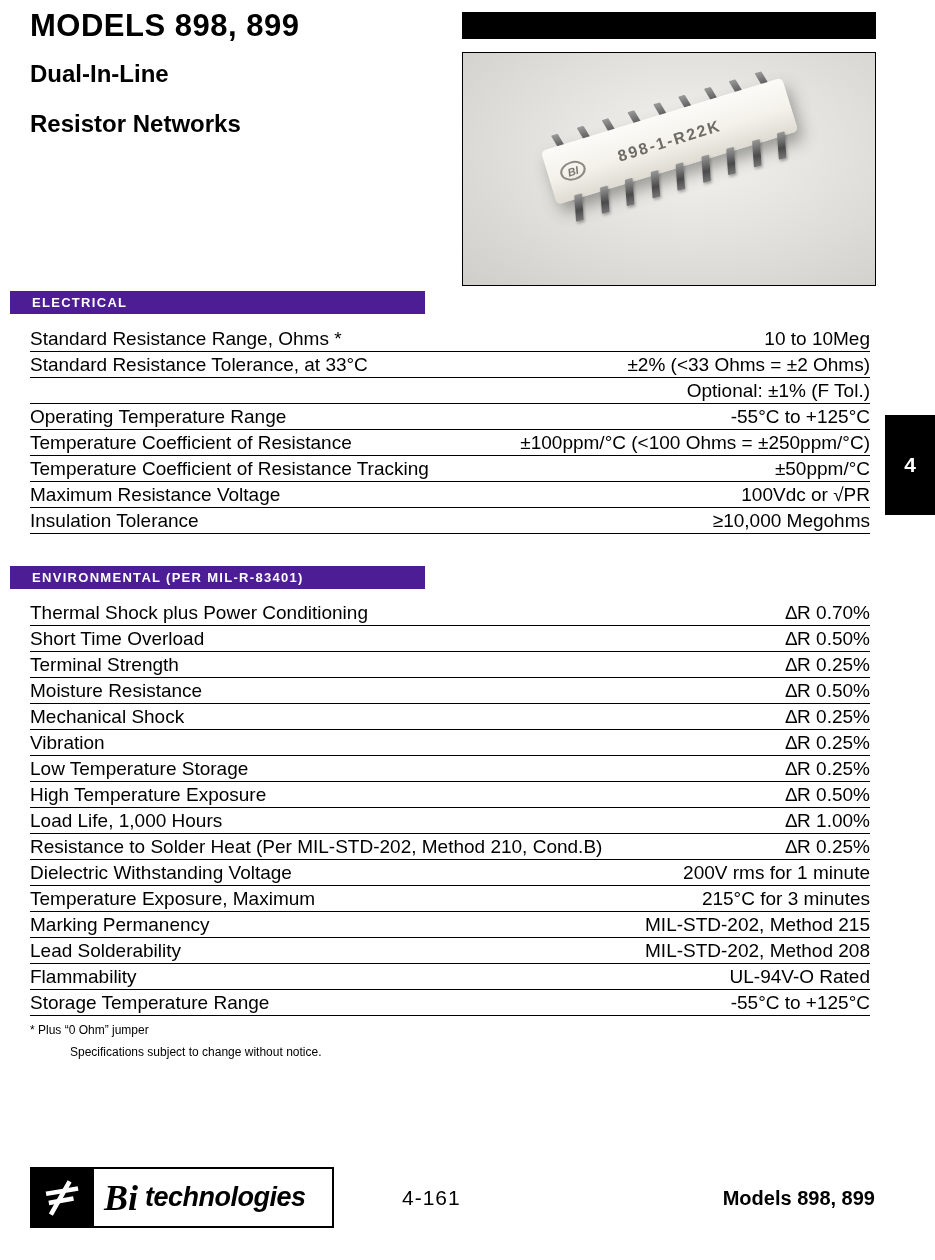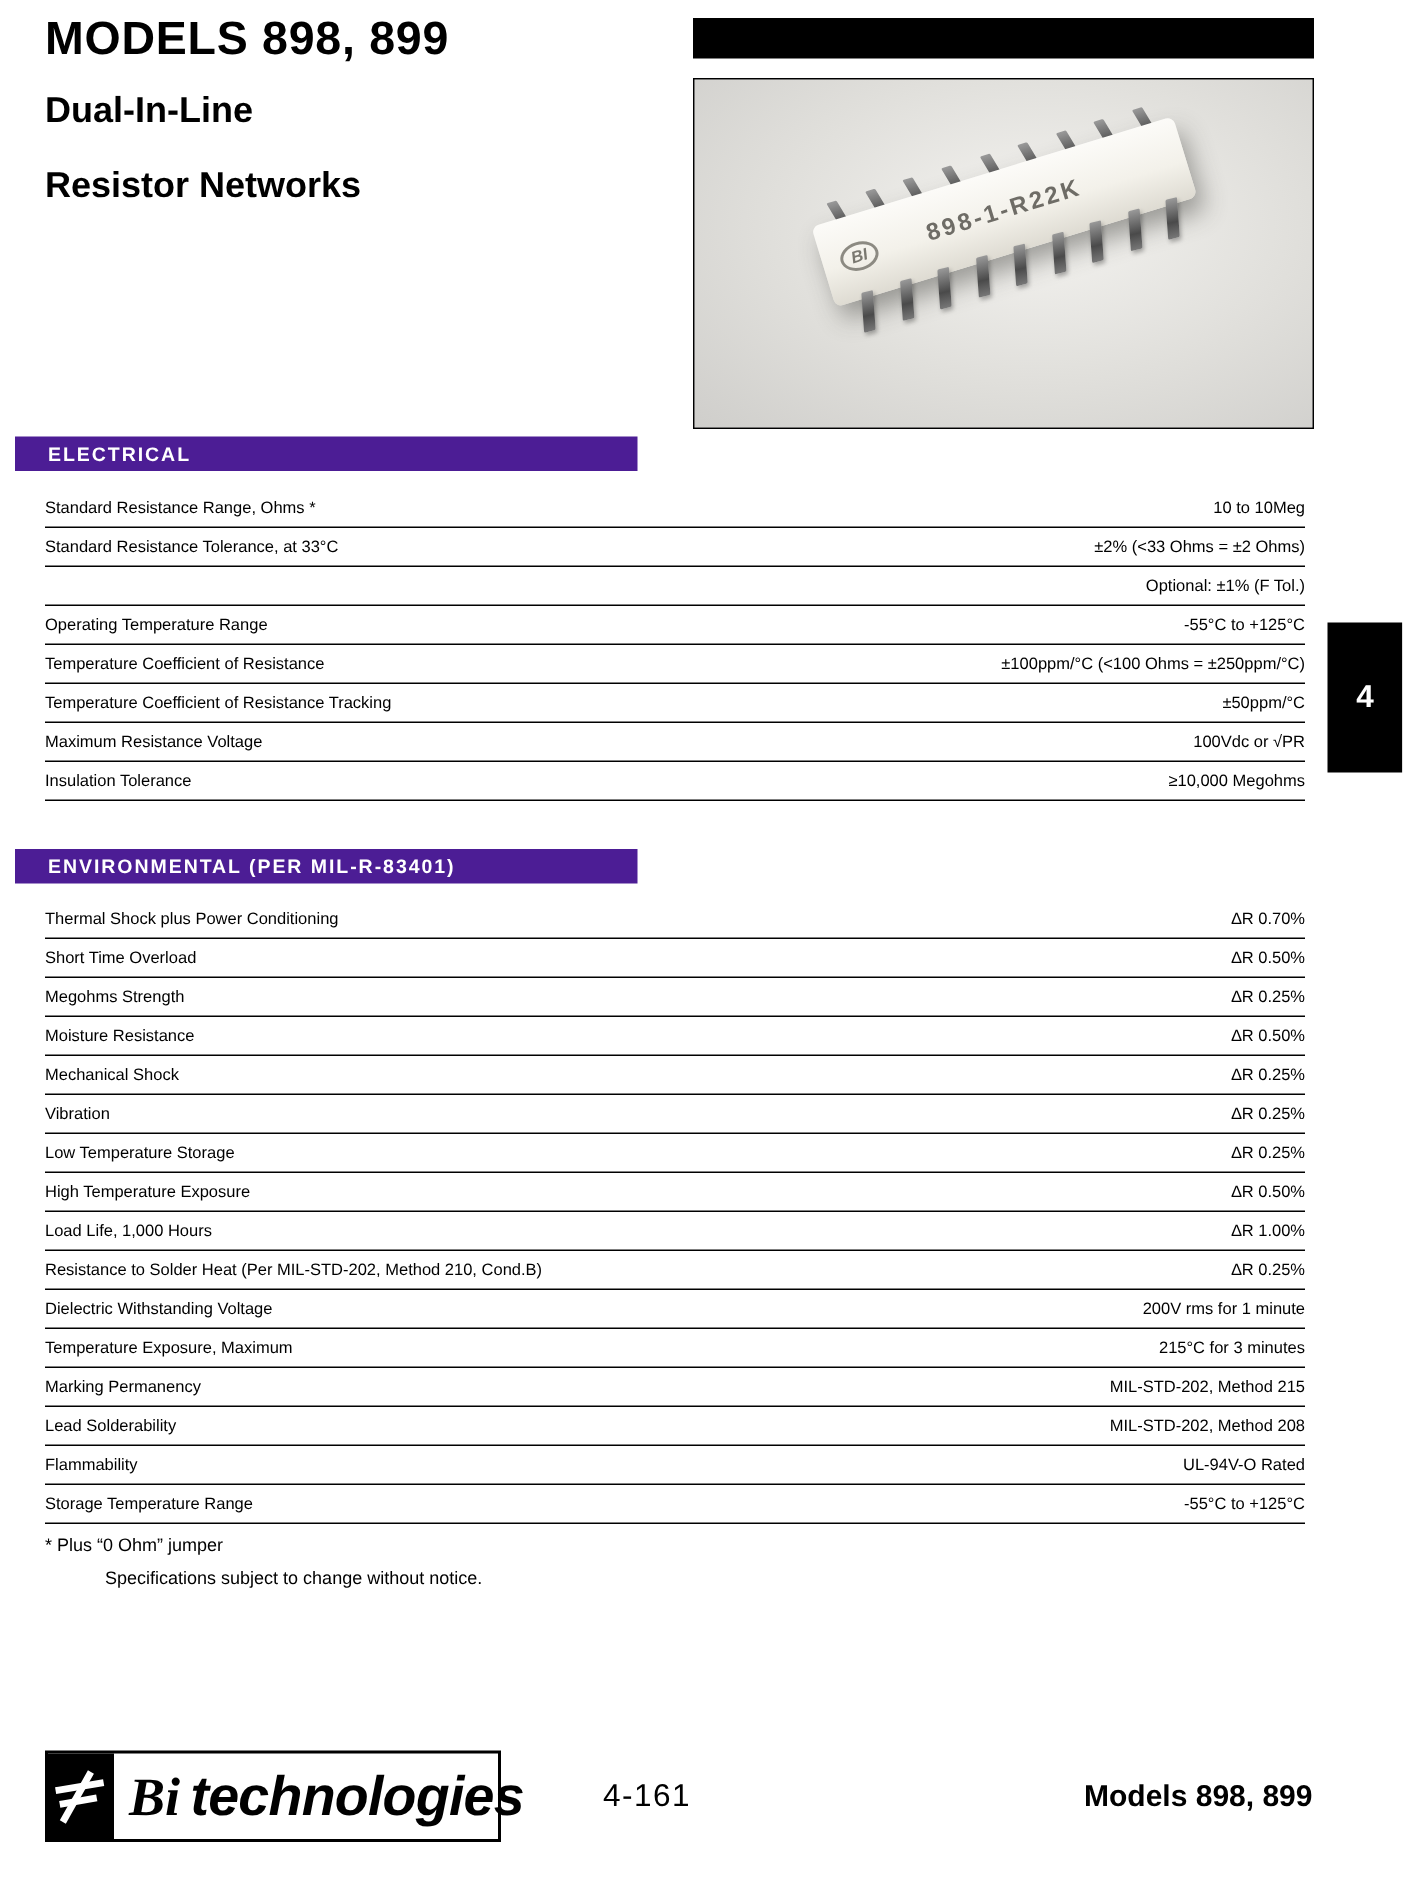--- a/index.html
+++ b/index.html
@@ -71,21 +71,21 @@
   }
   #electrical-bar { top: 291px; }
   #environmental-bar { top: 566px; }
 
   
   .spec-table { position: absolute; left: 30px; width: 840px; }
   #electrical-table { top: 326px; }
   #environmental-table { top: 600px; }
   .spec-row {
     height: 26px; display: flex; justify-content: space-between; align-items: center;
-    border-bottom: 1px solid #000; font-size: 11px;
+    border-bottom: 1px solid #000; font-size: 19px;
   }
   .spec-row .label { white-space: nowrap; }
   .spec-row .value { white-space: nowrap; text-align: right; }
 
   
   .side-tab {
     position: absolute; right: 0; top: 415px; width: 50px; height: 100px;
     background: #000; color: #fff; font-size: 21px; font-weight: bold;
     display: flex; align-items: center; justify-content: center;
   }
@@ -96,21 +96,21 @@
   #footnote-2 { top: 1045px; margin-left: 40px; }
 
   
   .logo-box {
     position: absolute; left: 30px; top: 1167px; width: 304px; height: 61px;
     border: 2px solid #000; background: #fff; display: flex; align-items: stretch;
   }
   .logo-square { width: 62px; background: #000; display: flex; align-items: center; justify-content: center; }
   .logo-text { flex: 1; display: flex; align-items: baseline; padding-left: 10px; align-items: center; }
   .brand { font-family: "Liberation Serif", serif; font-style: italic; font-weight: bold; font-size: 36px; line-height: 1; }
-  .brand-suffix { font-style: italic; font-weight: bold; font-size: 37px; margin-left: 7px; letter-spacing: -0.5px; line-height: 1; }
+  .brand-suffix { font-style: italic; font-weight: bold; font-size: 27px; margin-left: 7px; letter-spacing: -0.5px; line-height: 1; }
   .page-number { position: absolute; left: 402px; top: 1186px; font-size: 21px; font-weight: normal; letter-spacing: 1px; }
   .footer-right { position: absolute; right: 60px; top: 1187px; font-size: 20px; font-weight: bold; white-space: nowrap; }
 </style>
 </head>
 <body>
 
 <div class="page">
 
   <div class="title-block">
     <h1 class="main-title">MODELS 898, 899</h1>
@@ -208,21 +208,21 @@
         <span class="label">Thermal Shock plus Power Conditioning</span>
         <span class="value">∆R 0.70%</span>
       </div>
 
       <div class="spec-row">
         <span class="label">Short Time Overload</span>
         <span class="value">∆R 0.50%</span>
       </div>
 
       <div class="spec-row">
-        <span class="label">Megohms Strength</span>
+        <span class="label">Terminal Strength</span>
         <span class="value">∆R 0.25%</span>
       </div>
 
       <div class="spec-row">
         <span class="label">Moisture Resistance</span>
         <span class="value">∆R 0.50%</span>
       </div>
 
       <div class="spec-row">
         <span class="label">Mechanical Shock</span>

